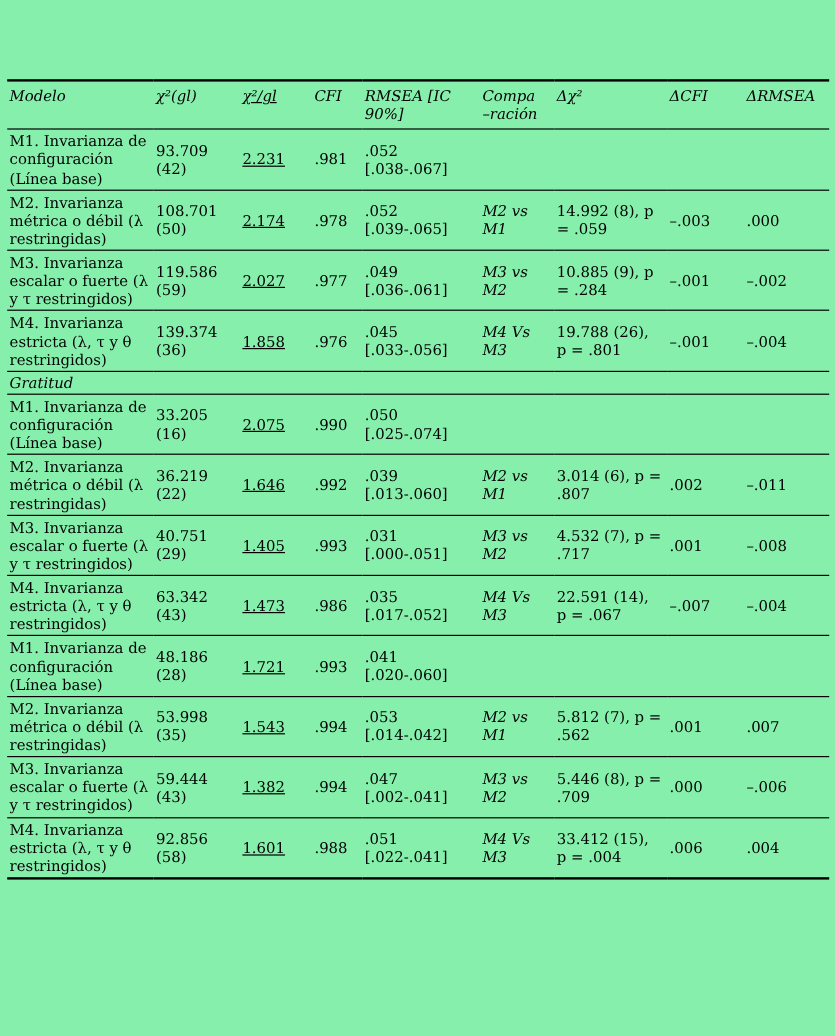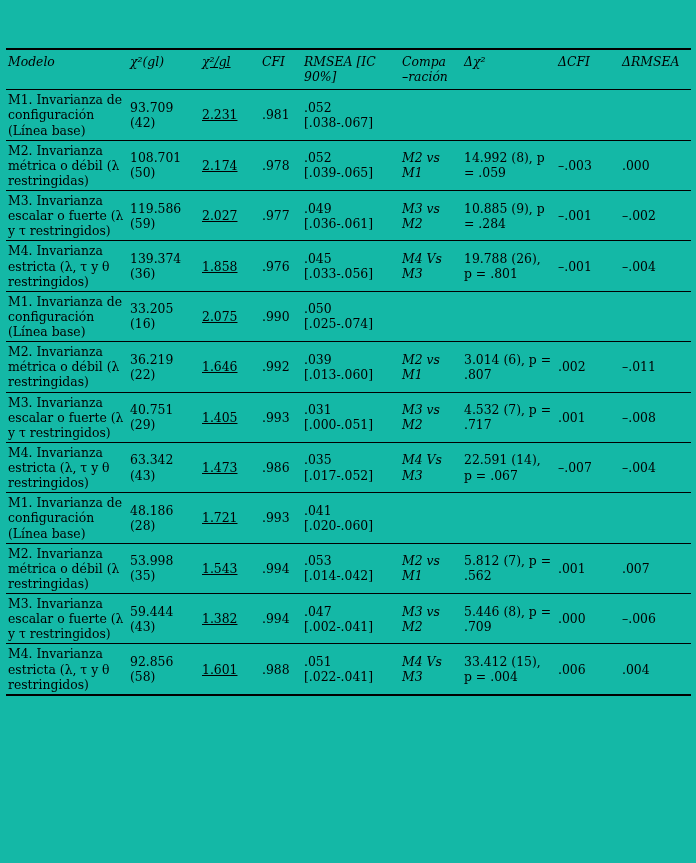--- a/index.html
+++ b/index.html
@@ -7,22 +7,22 @@
     margin: 0;
     padding: 0;
     background: #ffffff;
     width: 696px;
     font-family: "DejaVu Serif", serif;
     color: #000;
   }
   .page {
     width: 696px;
     height: 863px;
-    padding: 48px 5px 0 6px;
-    background: #14b8a6;
+    padding: 66px 5px 0 6px;
+    background: #86efac;
   }
   table.inv-table {
     border-collapse: collapse;
     table-layout: fixed;
     width: 685px;
     border-top: 2px solid #000;
     border-bottom: 2px solid #000;
     font-size: 12.4px;
     line-height: 1.22;
   }
@@ -114,20 +114,23 @@
           <td class="col1">139.374 (36)</td>
           <td class="col2">1.858</td>
           <td class="col3">.976</td>
           <td class="col4">.045 [.033-.056]</td>
           <td class="col5">M4 Vs M3</td>
           <td class="col6">19.788 (26), p = .801</td>
           <td class="col7">–.001</td>
           <td class="col8">–.004</td>
         </tr>
         <tr>
+          <td colspan="9" class="section-title">Gratitud</td>
+        </tr>
+        <tr>
           <td class="col0">M1. Invarianza de configuración (Línea base)</td>
           <td class="col1">33.205 (16)</td>
           <td class="col2">2.075</td>
           <td class="col3">.990</td>
           <td class="col4">.050 [.025-.074]</td>
           <td class="col5"></td>
           <td class="col6"></td>
           <td class="col7"></td>
           <td class="col8"></td>
         </tr>

